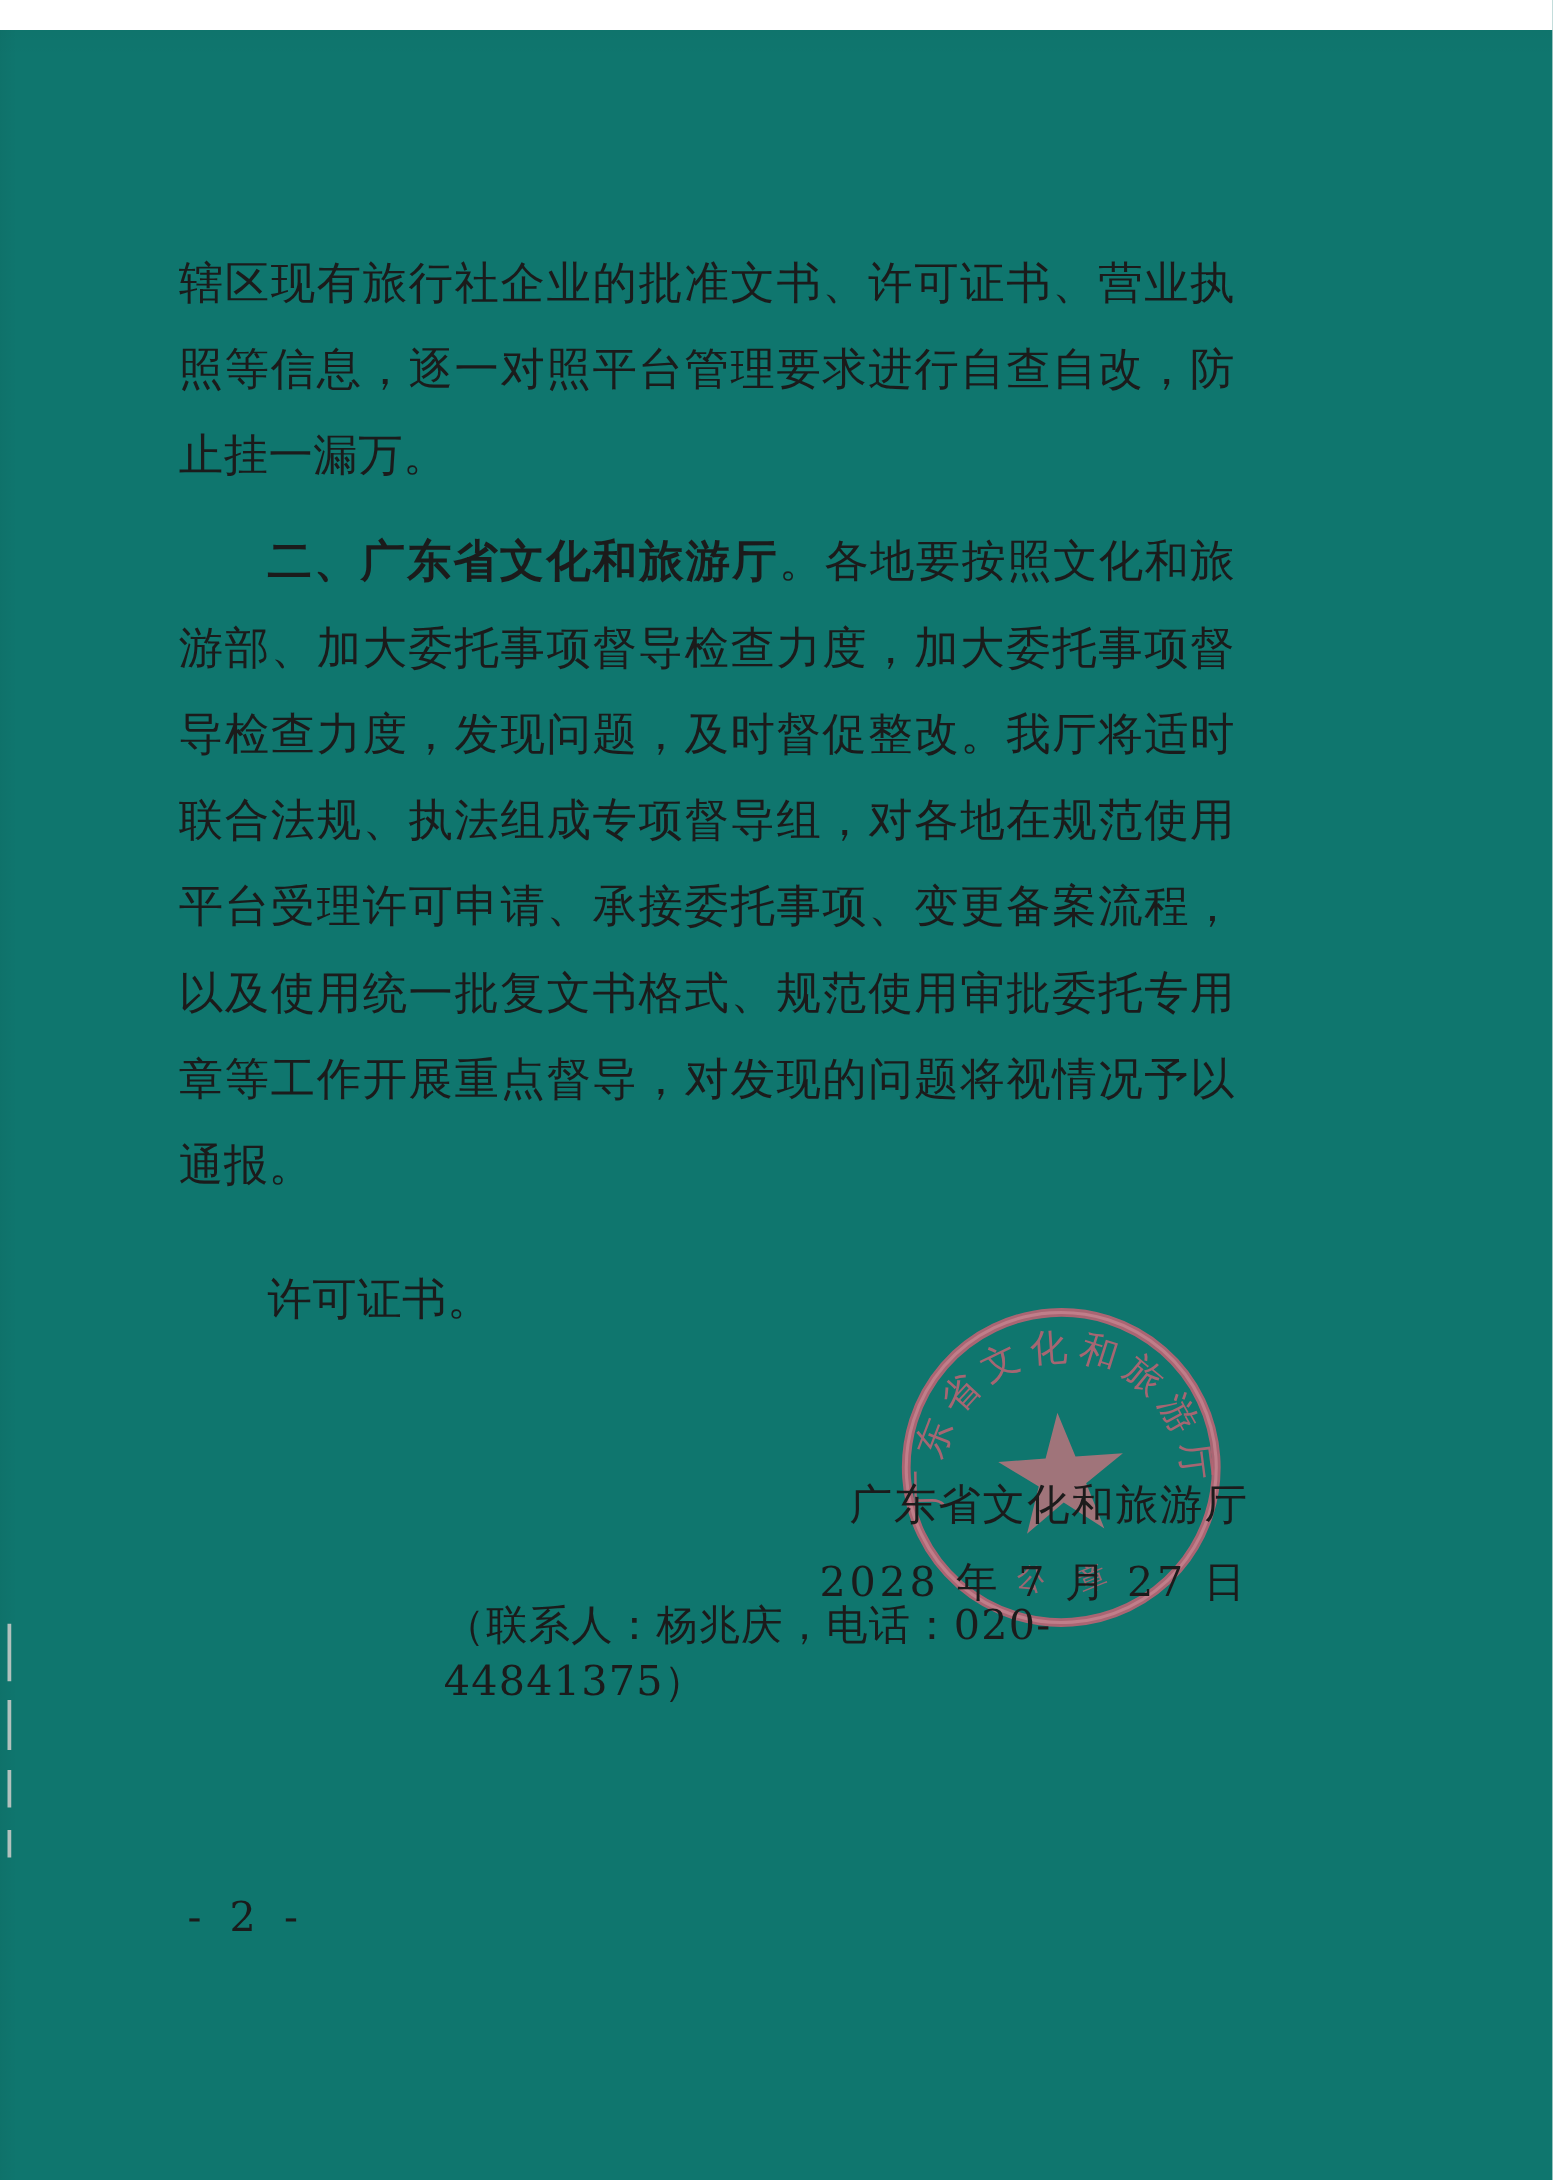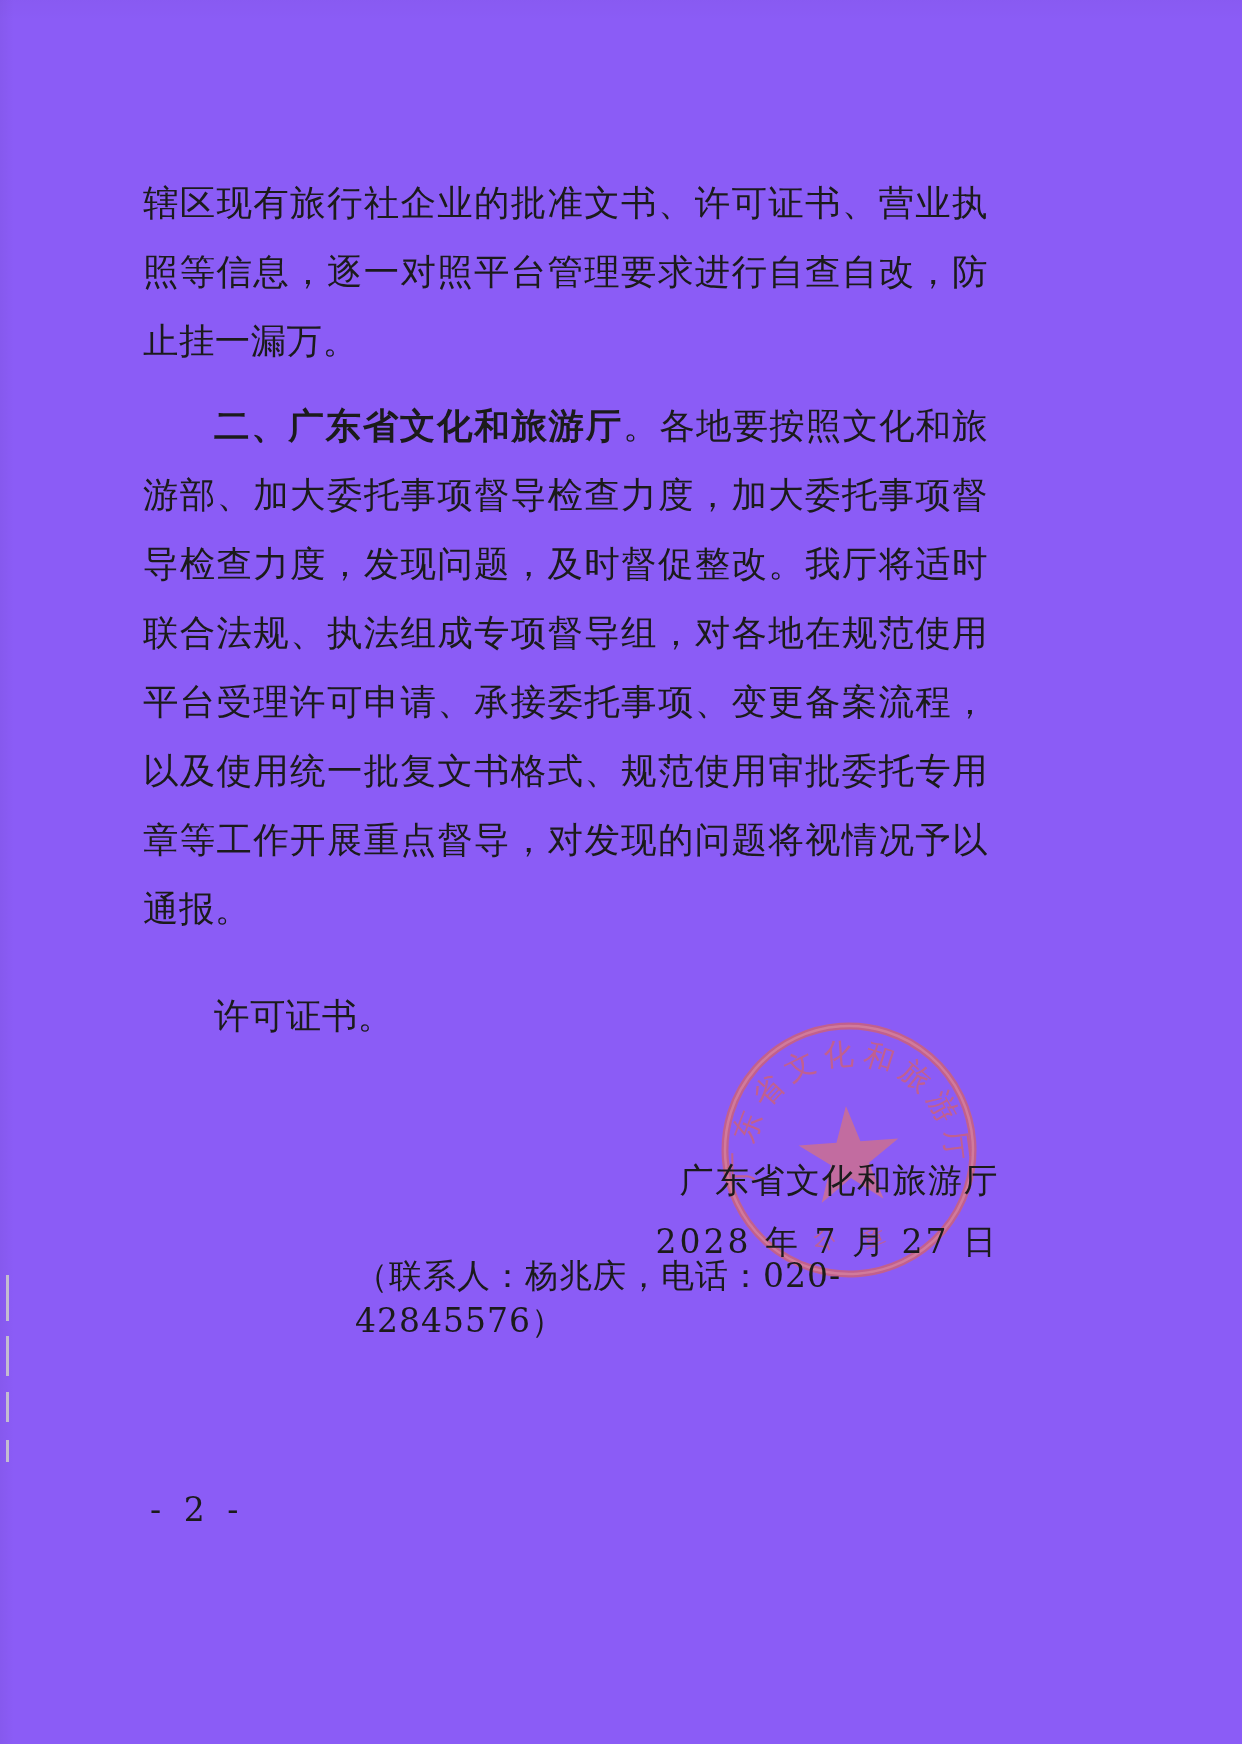--- a/index.html
+++ b/index.html
@@ -12,21 +12,22 @@
     height: 1744px;
     position: relative;
     font-family: "DejaVu Serif", "Liberation Serif", serif;
     overflow: hidden;
   }
 
   
   .page {
     position: absolute;
     inset: 0;
-    background: #8b5cf6;
+    background: #0f766e;
+    margin-top: 24px;
   }
   .page::before {
     content: "";
     position: absolute;
     inset: 0;
     background:
       linear-gradient(90deg, rgba(0,0,0,0.035) 0px, rgba(0,0,0,0) 14px),
       linear-gradient(180deg, rgba(0,0,0,0.02) 0px, rgba(0,0,0,0) 22px);
     pointer-events: none;
   }
@@ -179,19 +180,19 @@
           <textPath href="#arcBottom" startOffset="50%" text-anchor="middle">公 章</textPath>
         </text>
       </svg>
     </div>
 
     <div class="sign-block">
       <div class="sign-line">广东省文化和旅游厅</div>
       <div class="sign-date">2028 年 7 月 27 日</div>
     </div>
 
-    <div class="contact-line">（联系人：杨兆庆，电话：020-42845576）</div>
+    <div class="contact-line">（联系人：杨兆庆，电话：020-44841375）</div>
 
   </div>
 
   <div class="footer">- 2 -</div>
 
 </div>
 
 </body></html>

